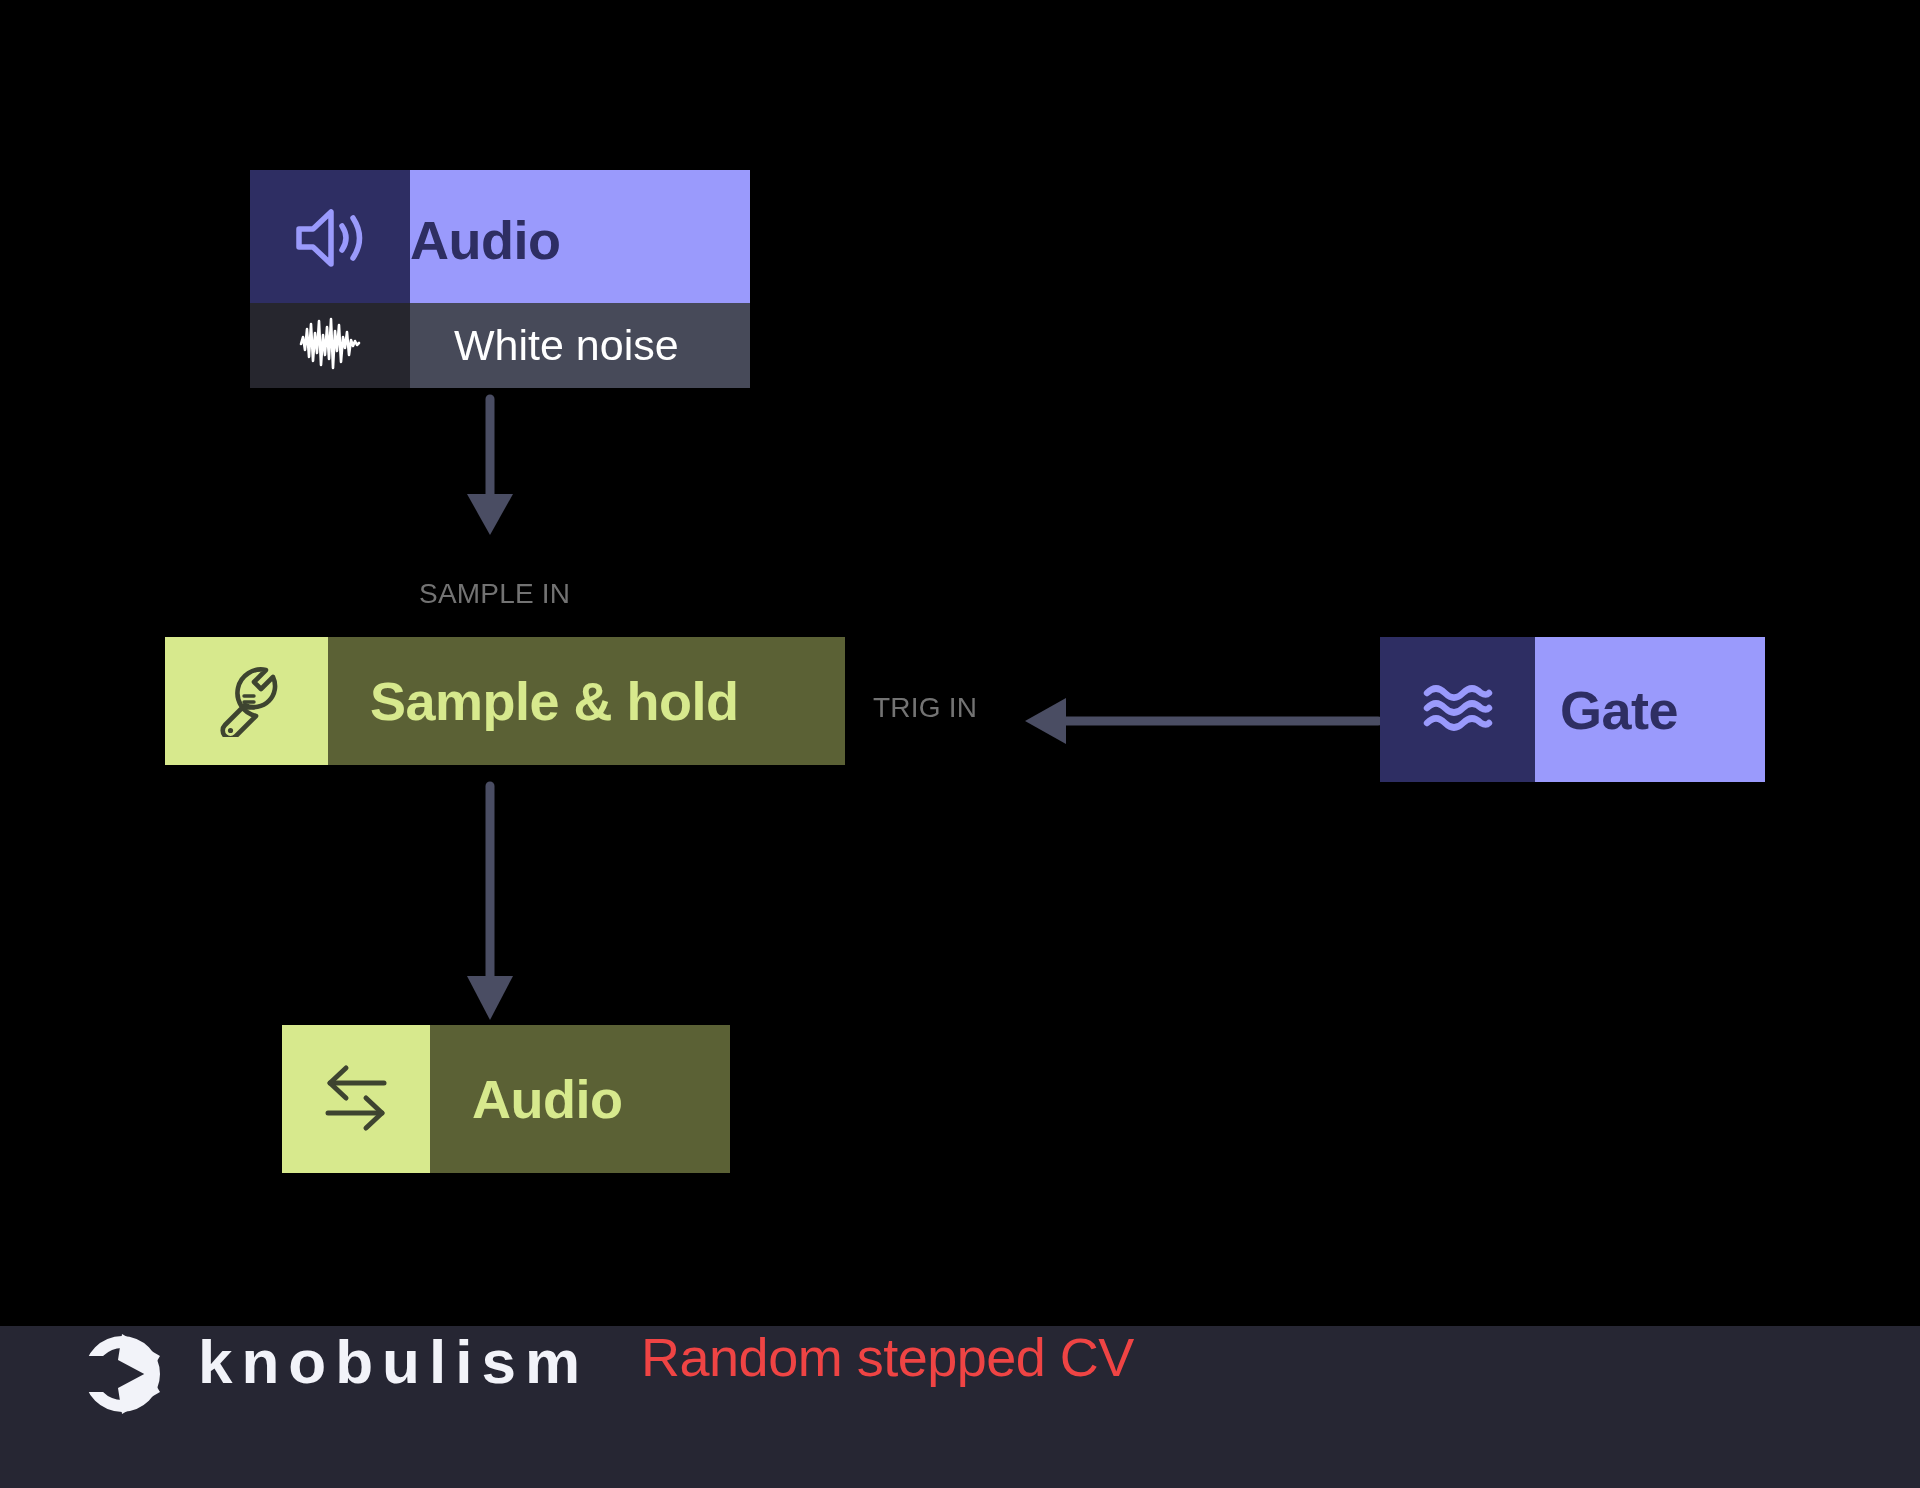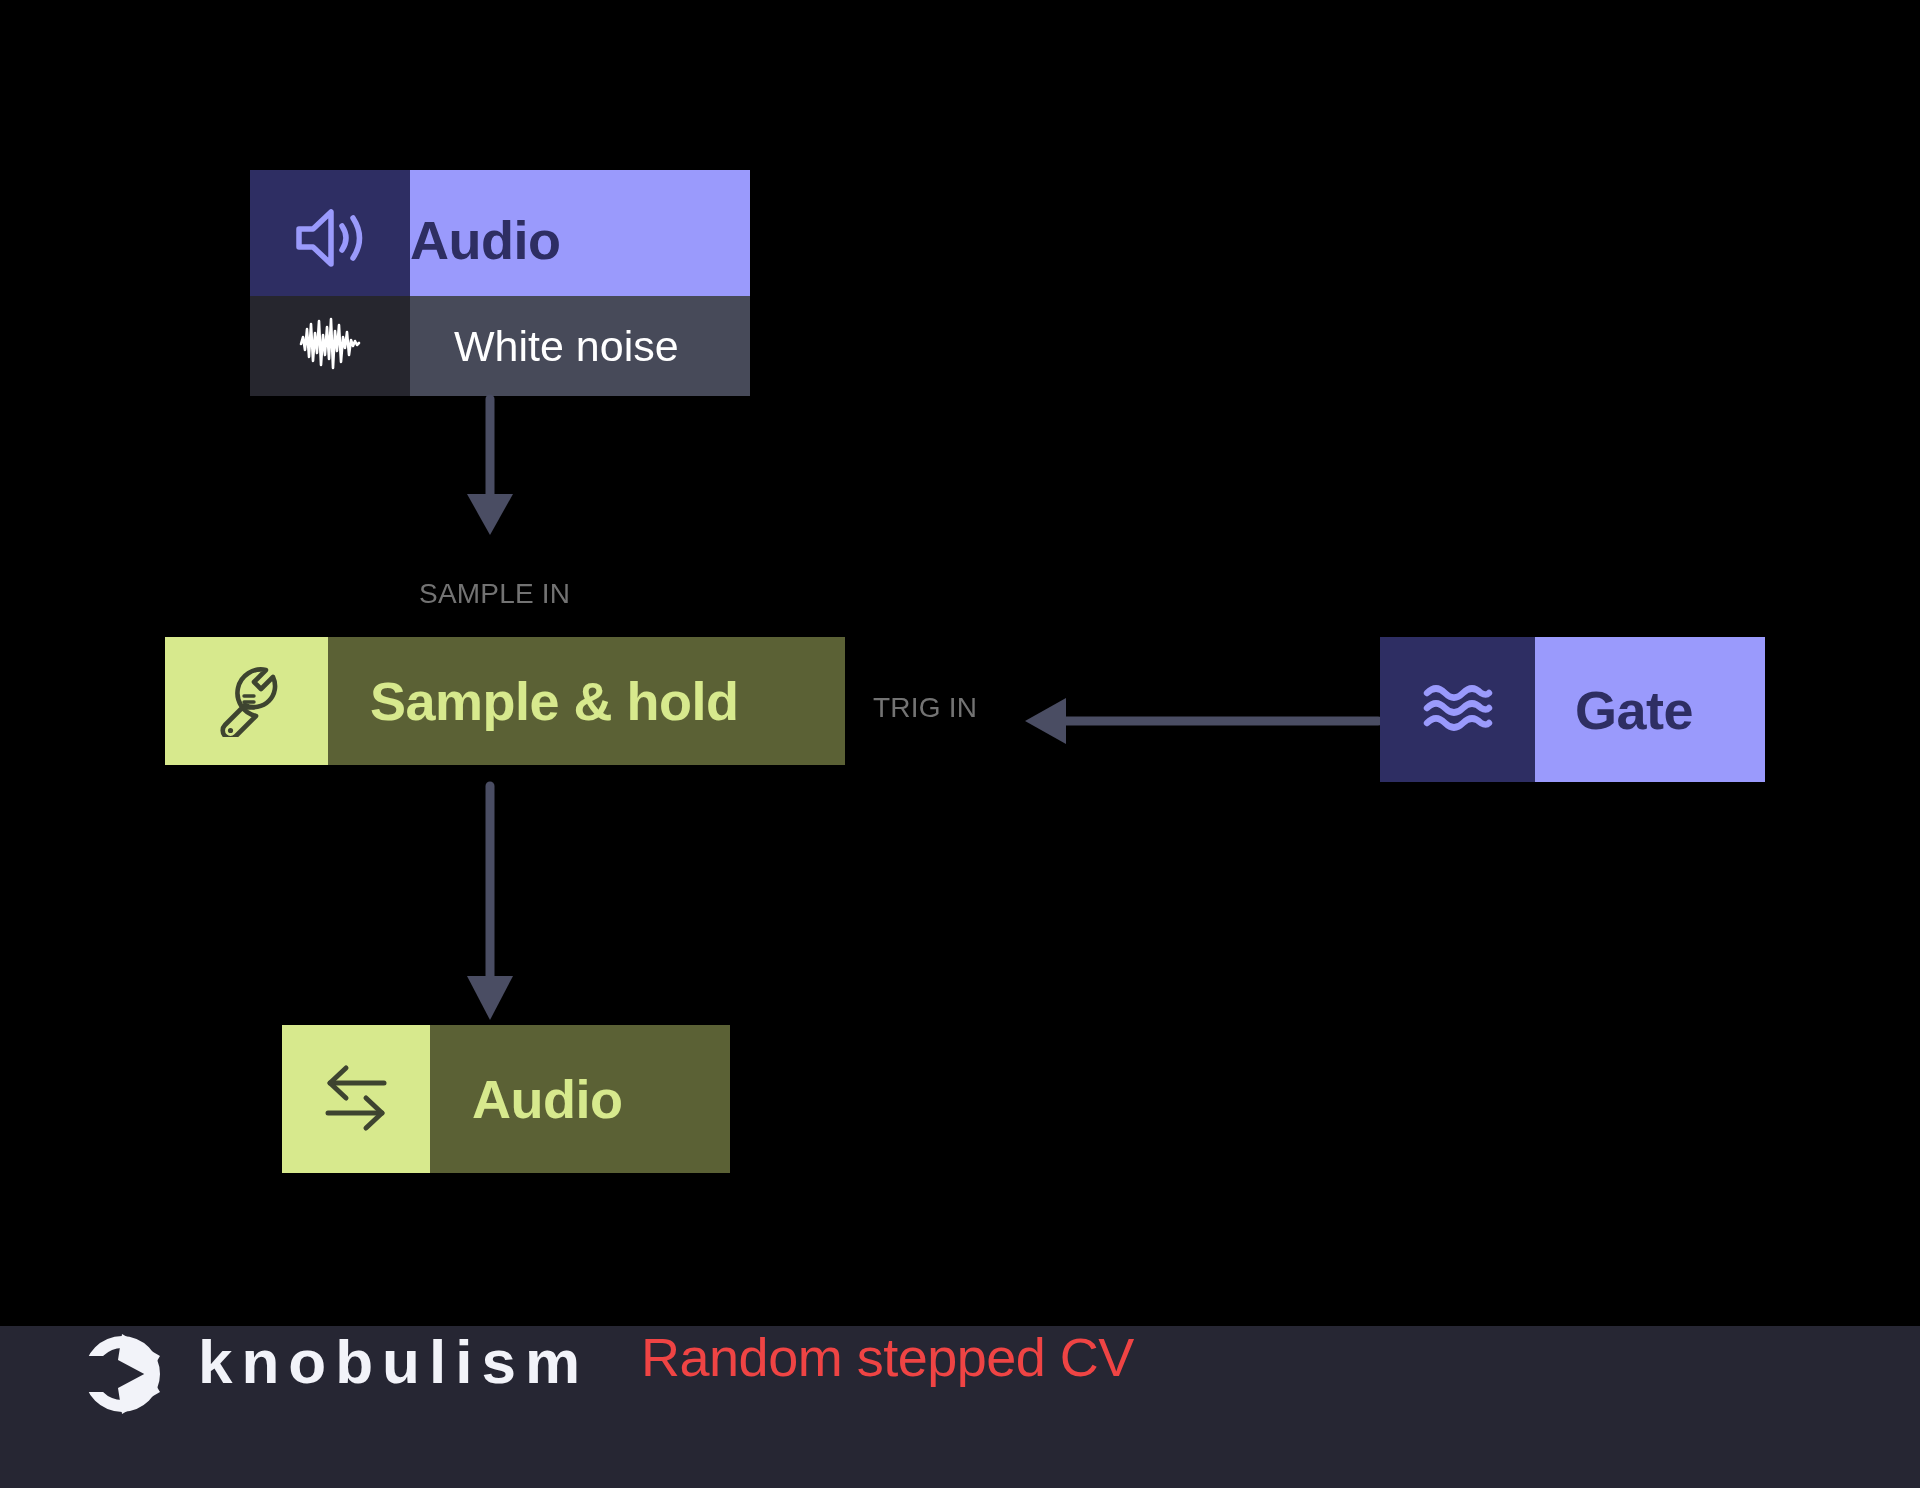--- a/index.html
+++ b/index.html
@@ -28,41 +28,41 @@
     white-space:nowrap;
   }
 
   
   #audio-node{left:250px;top:170px;width:500px;height:140px;}
   #audio-node .icon-cell{width:160px;background:#2e2e63;}
   #audio-node .label-cell{background:#9a9afc;}
   #audio-node .label-text{color:#2e2e63;font-size:54px;}
 
   
-  #whitenoise-node{left:250px;top:296px;width:500px;height:100px;}
+  #whitenoise-node{left:250px;top:303px;width:500px;height:85px;}
   #whitenoise-node .icon-cell{width:160px;background:#26262e;}
   #whitenoise-node .label-cell{background:#474a59;padding-left:44px;}
   #whitenoise-node .label-text{color:#ffffff;font-size:43px;font-weight:normal;letter-spacing:0;}
 
   
   #sh-node{left:165px;top:637px;width:680px;height:128px;border-radius:6px;}
   #sh-node .icon-cell{width:163px;background:#d7e98d;}
   #sh-node .label-cell{background:#5b6135;padding-left:42px;}
   #sh-node .label-text{color:#d7e98d;font-size:54px;}
 
   
   #output-node{left:282px;top:1025px;width:448px;height:148px;}
   #output-node .icon-cell{width:148px;background:#d7e98d;}
   #output-node .label-cell{background:#5b6135;padding-left:42px;}
   #output-node .label-text{color:#d7e98d;font-size:54px;}
 
   
   #gate-node{left:1380px;top:637px;width:385px;height:145px;}
   #gate-node .icon-cell{width:155px;background:#2e2e63;}
-  #gate-node .label-cell{background:#9a9afc;padding-left:40px;}
+  #gate-node .label-cell{background:#9a9afc;padding-left:25px;}
   #gate-node .label-text{color:#2e2e63;font-size:54px;}
 
   
   .conn-label{
     position:absolute;color:#737373;font-size:28px;
     letter-spacing:0.2px;white-space:nowrap;
   }
   #sample-in-label{left:419px;top:578px;}
   #trig-in-label{left:873px;top:692px;}
 

